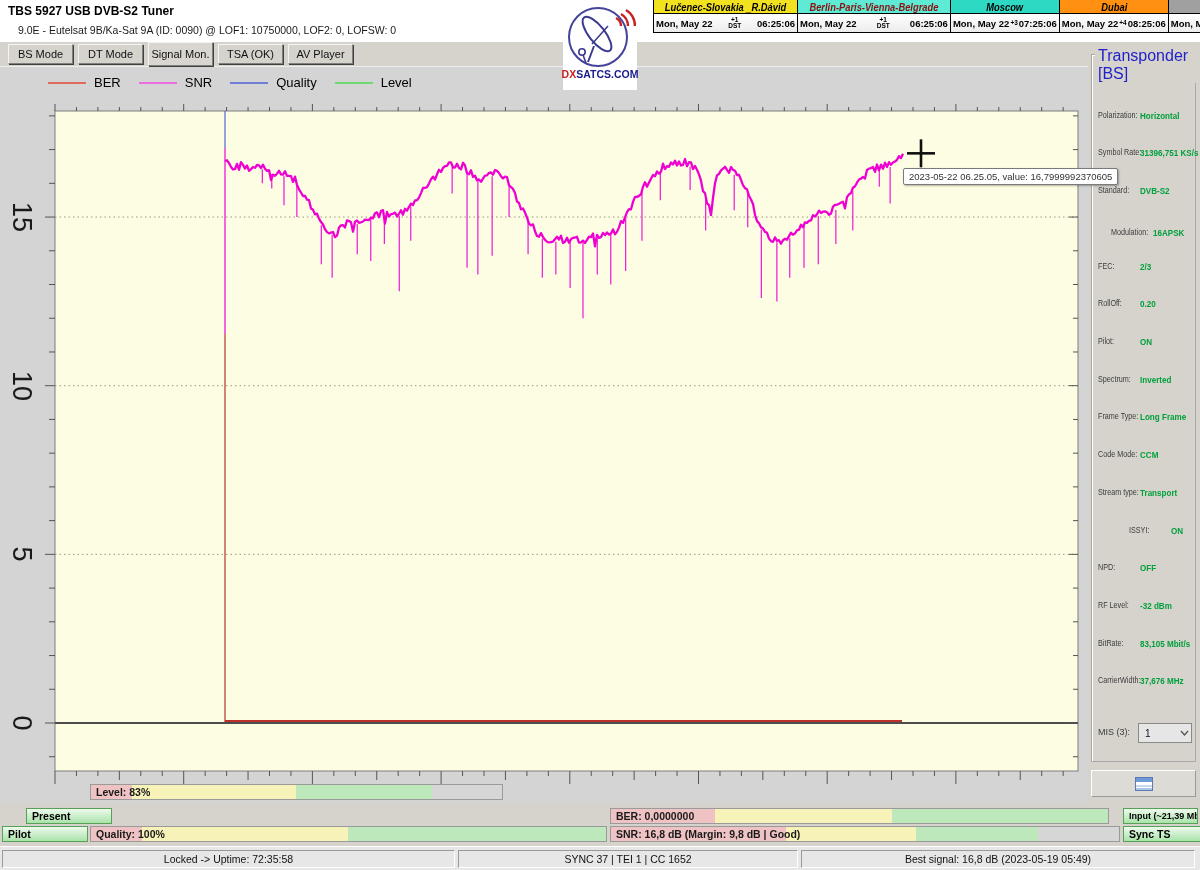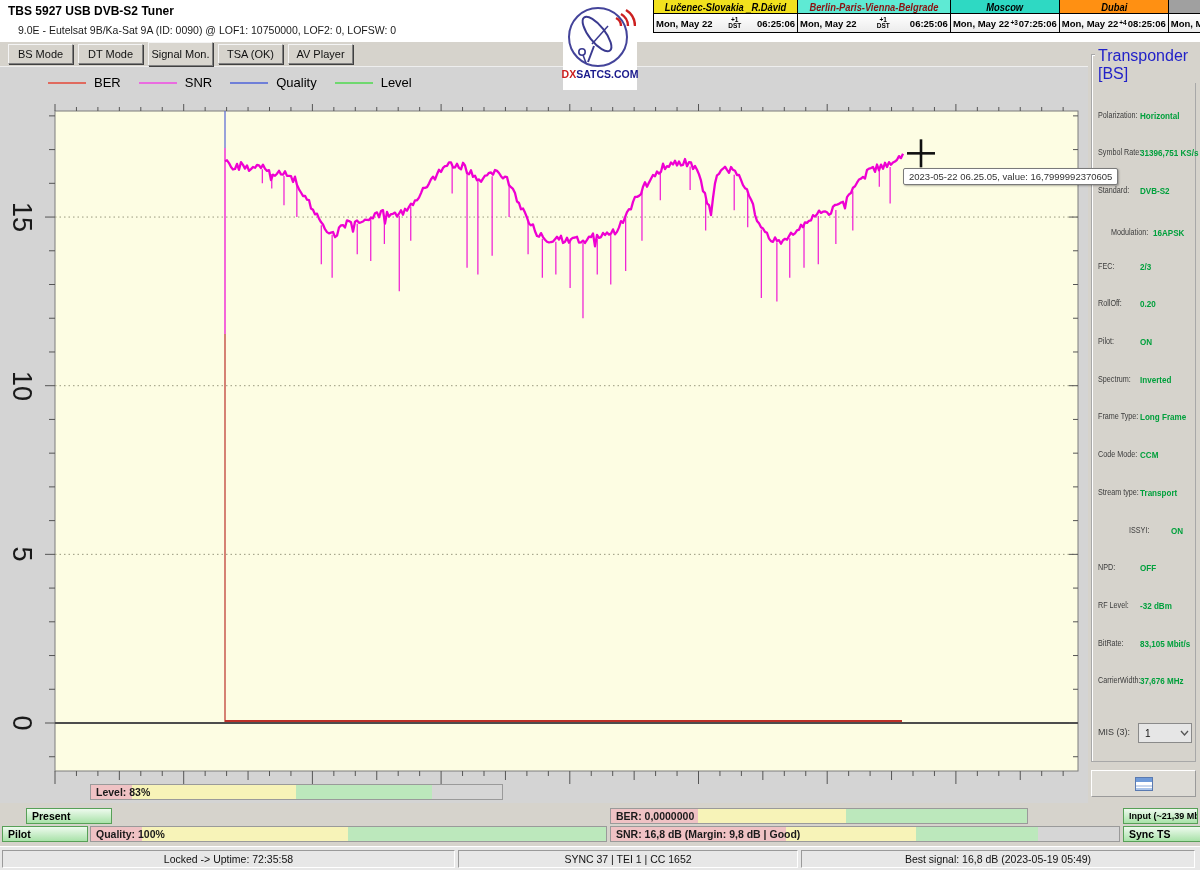--- a/index.html
+++ b/index.html
@@ -481,21 +481,21 @@
         </span>
       </div>
     </div>
     <div class="icon-button">
       <div class="win-icon"></div>
     </div>
   </div>
 
   <div class="badge" style="left:2px; top:808px; width:86px;margin-left:24px;">Present</div>
   <div class="hbar" id="bar-level" style="left: 90px; top: 784px; width: 413px; background: linear-gradient(90deg, rgb(239, 194, 196) 0%, rgb(239, 194, 196) 10%, rgb(247, 243, 184) 10%, rgb(247, 243, 184) 50%, rgb(188, 232, 188) 50%, rgb(188, 232, 188) 83%, rgb(214, 214, 214) 83%, rgb(214, 214, 214) 100%);"><span>Level: 83%</span></div>
-  <div class="hbar" id="bar-ber" style="left: 610px; top: 808px; width: 418px; background: linear-gradient(90deg, rgb(239, 194, 196) 0%, rgb(239, 194, 196) 21%, rgb(247, 243, 184) 21%, rgb(247, 243, 184) 56.5%, rgb(188, 232, 188) 56.5%, rgb(188, 232, 188) 100%);"><span>BER: 0,0000000</span></div>
+  <div class="hbar" id="bar-ber" style="left: 610px; top: 808px; width: 499px; background: linear-gradient(90deg, rgb(239, 194, 196) 0%, rgb(239, 194, 196) 21%, rgb(247, 243, 184) 21%, rgb(247, 243, 184) 56.5%, rgb(188, 232, 188) 56.5%, rgb(188, 232, 188) 100%);"><span>BER: 0,0000000</span></div>
   <div class="badge" style="left:1123px; top:808px; width:75px; font-size:9px;">Input (~21,39 Mbps)</div>
 
   <div class="badge" style="left:2px; top:826px; width:86px;">Pilot</div>
   <div class="hbar" id="bar-quality" style="left: 90px; top: 826px; width: 517px; background: linear-gradient(90deg, rgb(239, 194, 196) 0%, rgb(239, 194, 196) 10%, rgb(247, 243, 184) 10%, rgb(247, 243, 184) 50%, rgb(188, 232, 188) 50%, rgb(188, 232, 188) 100%);"><span>Quality: 100%</span></div>
   <div class="hbar" id="bar-snr" style="left: 610px; top: 826px; width: 510px; background: linear-gradient(90deg, rgb(239, 194, 196) 0%, rgb(239, 194, 196) 34.5%, rgb(247, 243, 184) 34.5%, rgb(247, 243, 184) 60%, rgb(188, 232, 188) 60%, rgb(188, 232, 188) 84%, rgb(214, 214, 214) 84%, rgb(214, 214, 214) 100%);"><span>SNR: 16,8 dB (Margin: 9,8 dB | Good)</span></div>
   <div class="badge" style="left:1123px; top:826px; width:91px;">Sync TS</div>
 
   <div class="statusbar">
     <div class="status-cell" style="left:2px; width:453px;">Locked -&gt; Uptime: 72:35:58</div>
     <div class="status-cell" style="left:458px; width:340px;">SYNC 37 | TEI 1 | CC 1652</div>

